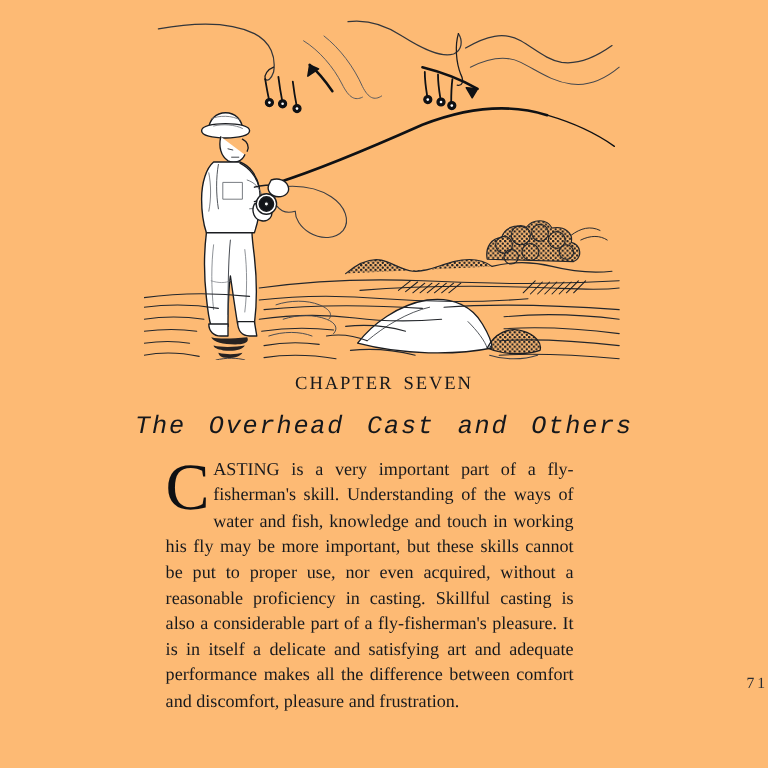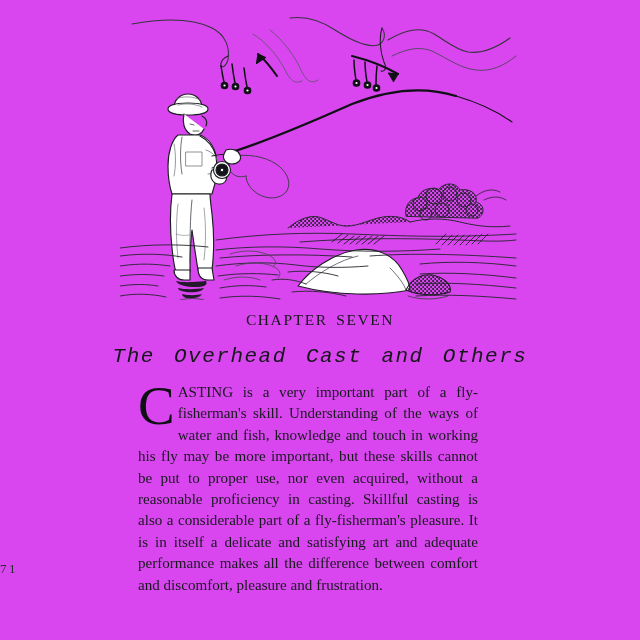--- a/index.html
+++ b/index.html
@@ -4,21 +4,21 @@
 <style>
   html, body {
     margin: 0;
     padding: 0;
     background: #ffffff;
   }
   #page {
     position: relative;
     width: 640px;
     height: 640px;
-    background: #d946ef;
+    background: #fdba74;
     overflow: hidden;
     font-family: "Liberation Serif", "DejaVu Serif", serif;
     color: #14161a;
   }
 
   
   #illustration {
     position: absolute;
     left: 120px;
     top: 4px;
@@ -76,21 +76,21 @@
     font-family: "Liberation Serif", "DejaVu Serif", serif;
     color: #0e1013;
   }
 
   
   .folio {
     position: absolute;
     left: 0;
     top: 561px;
     width: 640px;
-    text-align: left;
+    text-align: right;
     font-size: 13px;
     letter-spacing: 2.5px;
     color: #2a2d32;
   }
 </style>
 </head>
 <body>
 
 <div id="page">
 

